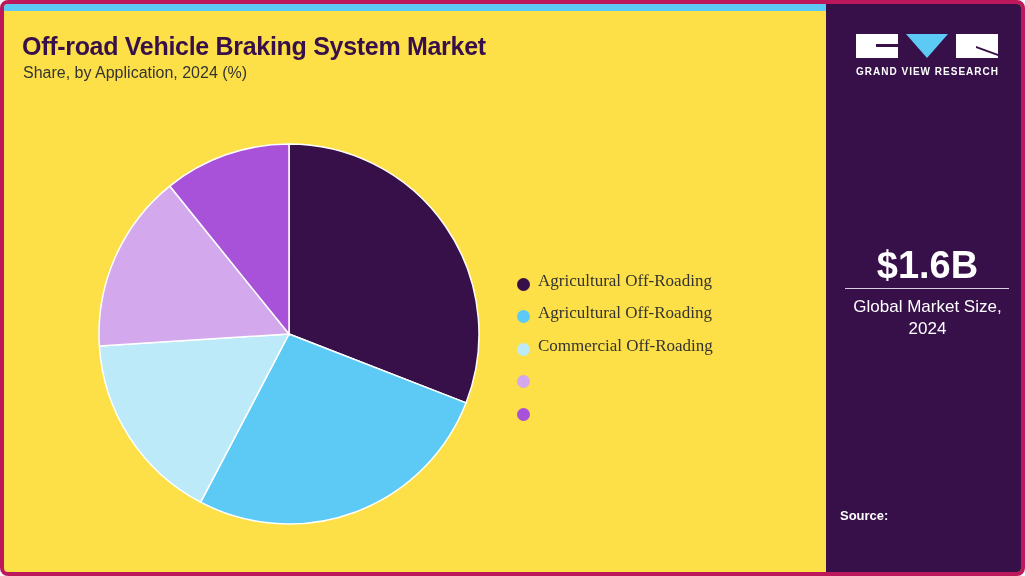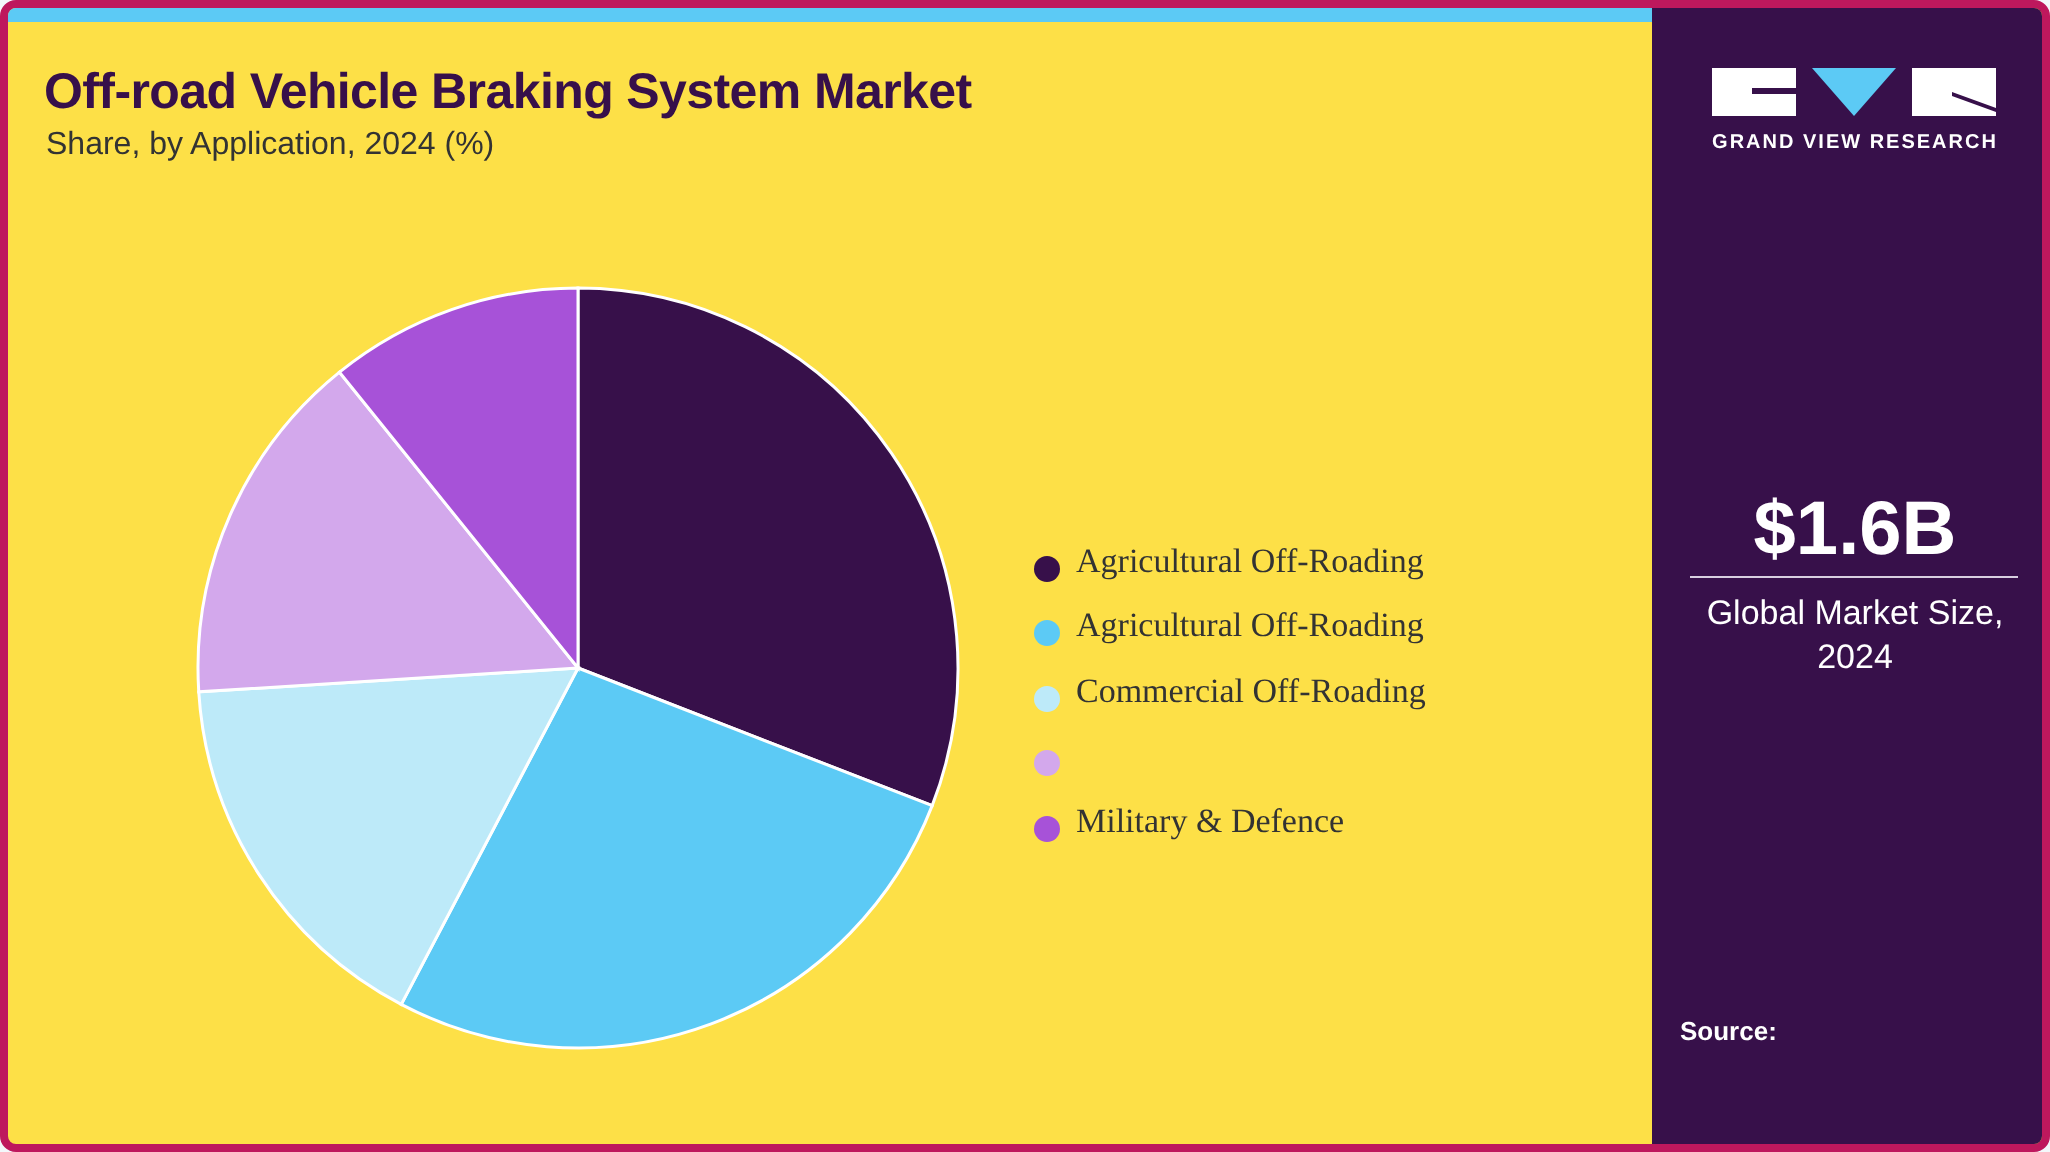--- a/index.html
+++ b/index.html
@@ -48,21 +48,20 @@
     </div>
     <div class="legend-item">
       <span class="dot" style="background:#bdeaf9"></span>
       <span>Commercial Off-Roading</span>
     </div>
     <div class="legend-item">
       <span class="dot" style="background:#d3a8ec"></span>
     </div>
     <div class="legend-item">
       <span class="dot" style="background:#a752d8"></span>
-      <span>Military &amp; Defence</span>
     </div>
   </div>
 
   <div class="side">
     <svg class="logo" width="142" height="28" viewBox="0 0 142 28">
       <path d="M0 2 H42 V12 H20 V15 H42 V26 H0 Z" fill="#ffffff"></path>
       <polygon points="50,2 92,2 71,26" fill="#5ccaf5"></polygon>
       <path d="M100 2 H142 V26 H100 Z" fill="#ffffff"></path>
       <path d="M120 14 L142 22 L142 24 L120 16 Z" fill="#37104a"></path>
     </svg>

